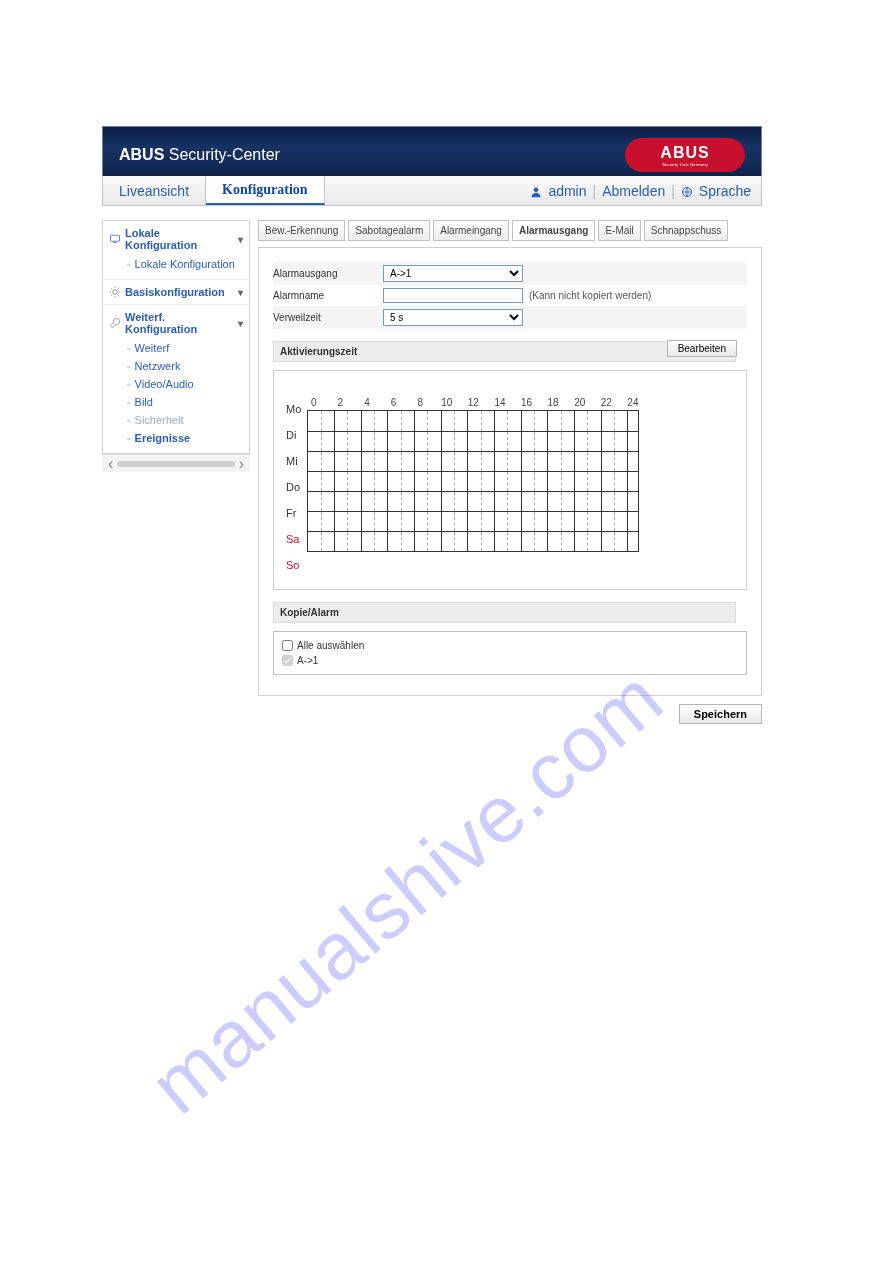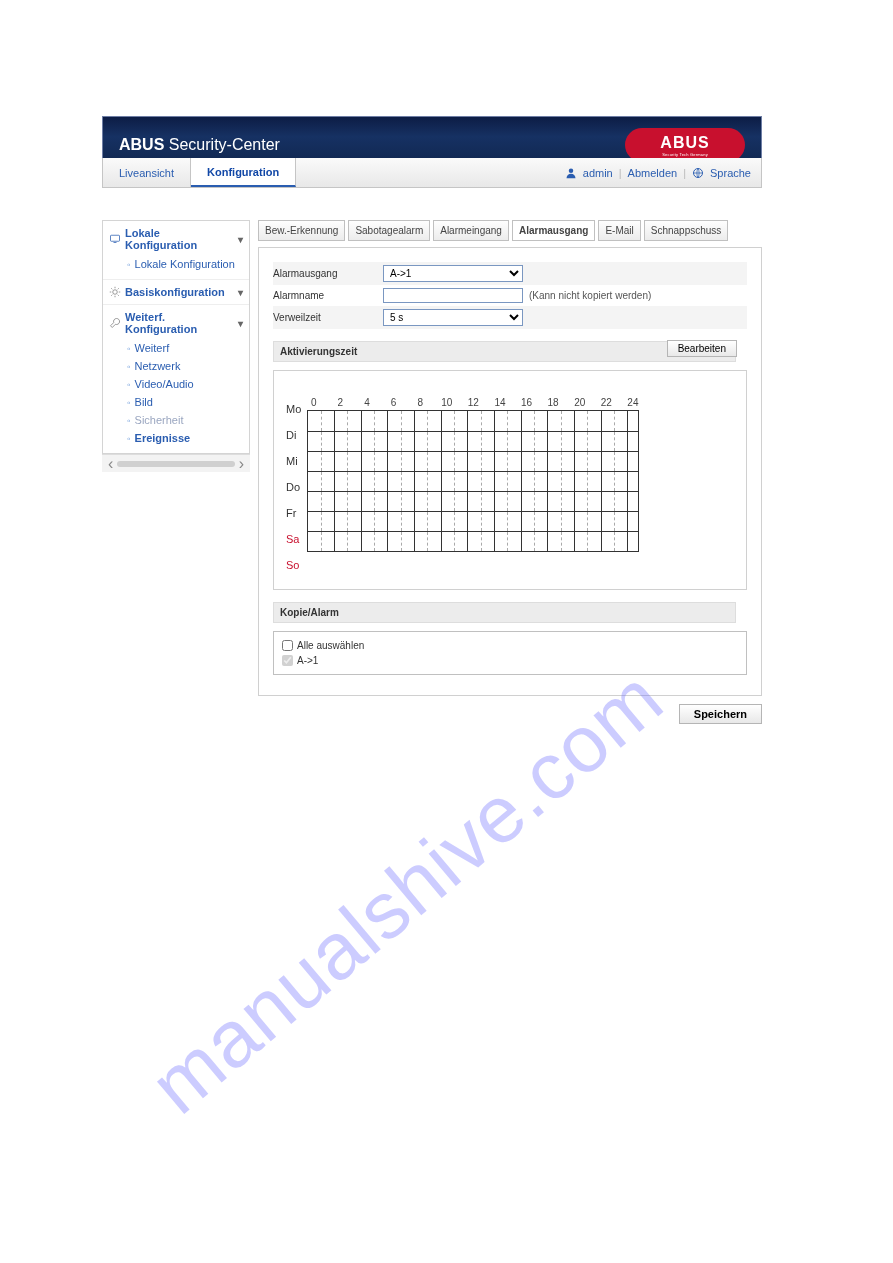--- a/index.html
+++ b/index.html
@@ -2,44 +2,44 @@
 <html><head>
 <meta charset="utf-8">
 <style>
   * { box-sizing: border-box; margin: 0; padding: 0; }
   html, body { width: 893px; height: 1263px; font-family: Arial, Helvetica, sans-serif; background: #fff; color: #333; }
 
   .page { width: 893px; margin: 0 auto; }
 
   
   .banner {
-    position: relative; left: 102px; top: 116px; width: 660px; height: 58px;
+    position: relative; left: 102px; top: 126px; width: 660px; height: 58px;
     background: linear-gradient(#0d1d45, #163163 35%, #122a55 70%, #0b1b40);
     border: 1px solid #6e7ea5; display: flex; align-items: center; justify-content: space-between;
     padding: 0 16px;
   }
   .banner .title { color: #fff; font-size: 16px; }
   .banner .title b { font-weight: bold; }
   .banner .logo {
     width: 120px; height: 34px; background: #c8102e; border-radius: 17px;
     display: flex; flex-direction: column; align-items: center; justify-content: center;
     color:#fff;
   }
   .banner .logo .big { font-weight: 900; font-size: 16px; letter-spacing: 1px; }
   .banner .logo .sm { font-size: 4px; letter-spacing: .2px; }
 
   
   .topnav {
-    position: relative; left: 102px; top: 100px; width: 660px; height: 30px;
+    position: relative; left: 102px; top: 118px; width: 660px; height: 30px;
     background: linear-gradient(#fafafa,#e8e8e8);
     border: 1px solid #c5c5c5; border-top: none;
-    display: flex; align-items: stretch; font-size: 11px;
+    display: flex; align-items: stretch; font-size: 14px;
   }
   .topnav .tab { padding: 0 16px; display: flex; align-items: center; border-right: 1px solid #c5c5c5; color: #2a5db0; cursor: pointer; }
-  .topnav .tab.active { background: #fff; color: #1147a6; font-weight: bold; border-bottom: 2px solid #2a5db0; }
+  .topnav .tab.active { background: #fff; color: #1147a6; font-weight: bold; border-bottom: 2px solid #2a5db0; font-family: Liberation Serif, serif; }
   .topnav .spacer { flex: 1; }
   .topnav .right { display: flex; align-items: center; gap: 6px; padding-right: 10px; color: #2a5db0; }
   .topnav .right .sep { color: #bbb; }
   .topnav .right .ico { width: 12px; height: 12px; display:inline-block; }
 
   
   .main { position: relative; left: 102px; top: 132px; width: 660px; display: flex; gap: 8px; }
 
   
   .sidebar { width: 148px; border: 1px solid #d4d4d4; font-size: 11px; background:#fff; }

